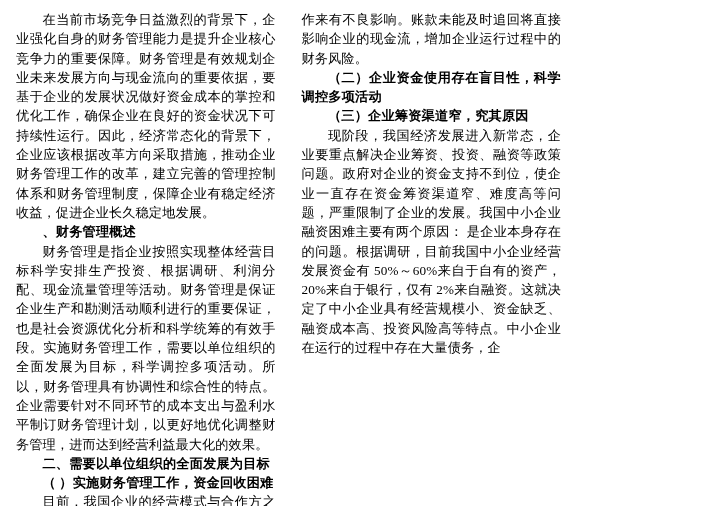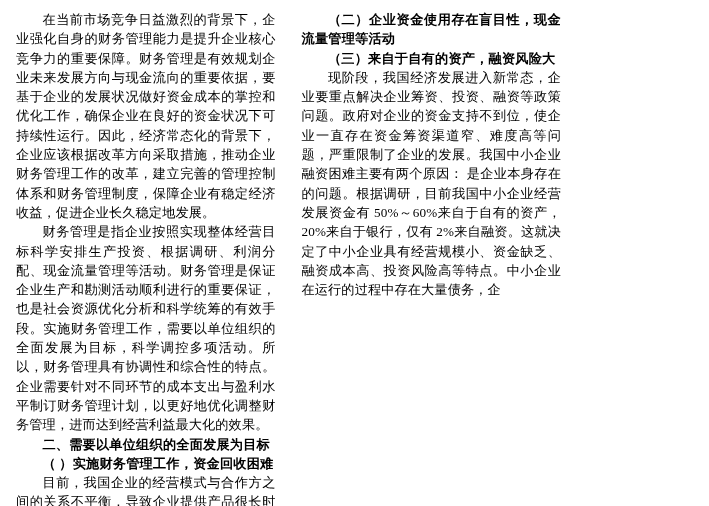--- a/index.html
+++ b/index.html
@@ -50,25 +50,27 @@
     letter-spacing: 0.2px;
   }
 </style>
 </head>
 <body>
 
 <div class="page">
 
   <div class="column">
     <p class="indent">在当前市场竞争日益激烈的背景下，企业强化自身的财务管理能力是提升企业核心竞争力的重要保障。财务管理是有效规划企业未来发展方向与现金流向的重要依据，要基于企业的发展状况做好资金成本的掌控和优化工作，确保企业在良好的资金状况下可持续性运行。因此，经济常态化的背景下，企业应该根据改革方向采取措施，推动企业财务管理工作的改革，建立完善的管理控制体系和财务管理制度，保障企业有稳定经济收益，促进企业长久稳定地发展。</p>
+    <p class="heading">、财务管理概述</p>
     <p class="indent">财务管理是指企业按照实现整体经营目标科学安排生产投资、根据调研、利润分配、现金流量管理等活动。财务管理是保证企业生产和勘测活动顺利进行的重要保证，也是社会资源优化分析和科学统筹的有效手段。实施财务管理工作，需要以单位组织的全面发展为目标，科学调控多项活动。所以，财务管理具有协调性和综合性的特点。企业需要针对不同环节的成本支出与盈利水平制订财务管理计划，以更好地优化调整财务管理，进而达到经营利益最大化的效果。</p>
     <p class="heading">二、需要以单位组织的全面发展为目标</p>
     <p class="heading-sub">（    ）实施财务管理工作，资金回收困难</p>
     <p class="indent">目前，我国企业的经营模式与合作方之间的关系不平衡，导致企业提供产品很长时间后才能到货款，这给供应方企业带来了很大的经济压力。究其原因，主要有以下</p>
   </div>
 
   <div class="column">
-    <p class="heading-sub">（二）企业资金使用存在盲目性，现金流量管理等活动</p>
-    <p class="heading-sub">（三）来自于自有的资产，融资风险大</p>
+    <p>作来有不良影响。账款未能及时追回将直接影响企业的现金流，增加企业运行过程中的财务风险。</p>
+    <p class="heading-sub">（二）企业资金使用存在盲目性，科学调控多项活动</p>
+    <p class="heading-sub">（三）企业筹资渠道窄，究其原因</p>
     <p class="indent">现阶段，我国经济发展进入新常态，企业要重点解决企业筹资、投资、融资等政策问题。政府对企业的资金支持不到位，使企业一直存在资金筹资渠道窄、难度高等问题，严重限制了企业的发展。我国中小企业融资困难主要有两个原因：    是企业本身存在的问题。根据调研，目前我国中小企业经营发展资金有 50%～60%来自于自有的资产，20%来自于银行，仅有 2%来自融资。这就决定了中小企业具有经营规模小、资金缺乏、融资成本高、投资风险高等特点。中小企业在运行的过程中存在大量债务，企</p>
   </div>
 
 </div>
 
 </body></html>

